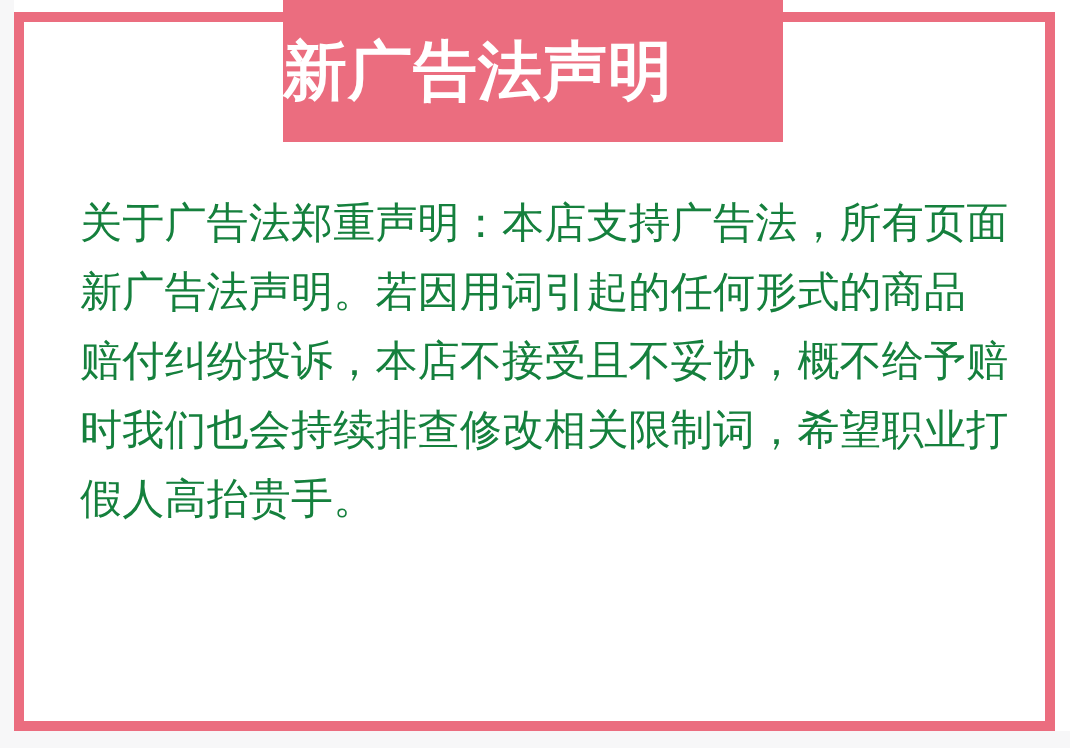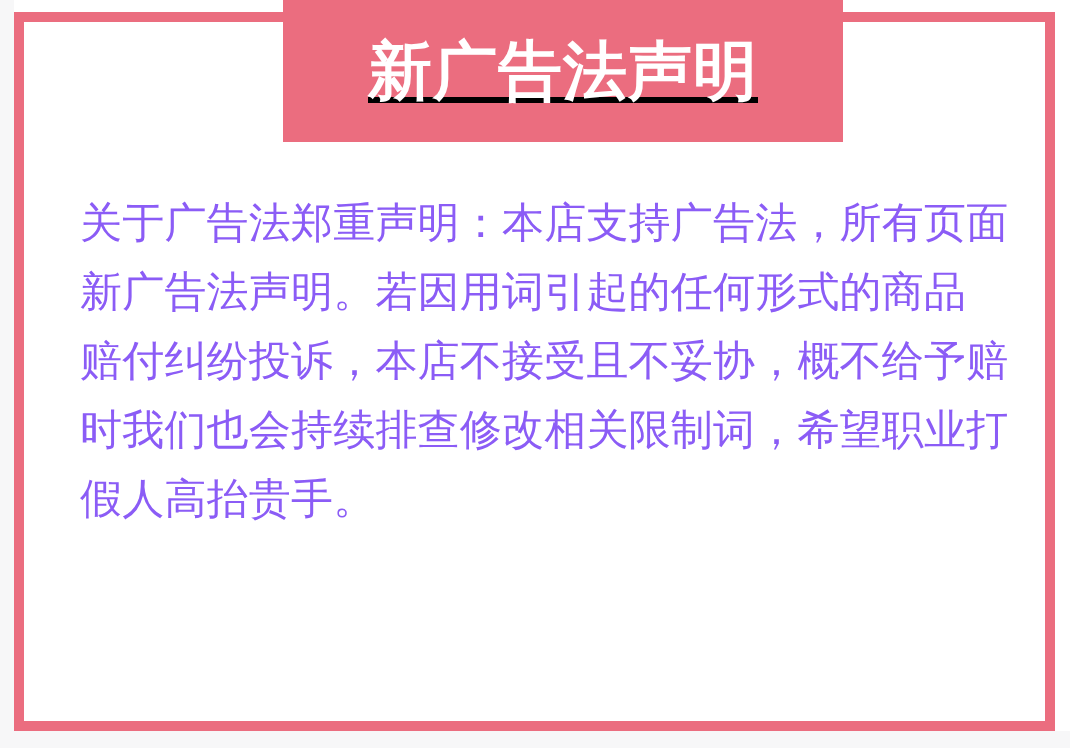--- a/index.html
+++ b/index.html
@@ -36,27 +36,26 @@
     top: 12px;
     width: 1021px;  
     height: 699px;  
     background: #ffffff;
     border: 10px solid #eb6d7f;
   }
   .title-banner {
     position: absolute;
     left: 283px;
     top: 0;
-    width: 560px;
+    width: 500px;
     height: 142px;
     background: #eb6d7f;
     display: flex;
     align-items: center;
-    justify-content: center;
-    text-decoration: underline;
+    justify-content: flex-start;
   }
   .title-banner .page-title {
     color: #ffffff;
     font-size: 64px;
     font-weight: bold;
     letter-spacing: 1px;
     line-height: 1;
     white-space: nowrap;
   }
   .statement-text {
@@ -76,21 +75,21 @@
 </style>
 </head>
 <body>
 
 <div class="page-gutter" style="background-color: rgb(247, 247, 248);"></div>
 
 <div class="page-bottom-strip" style="background-color: rgb(247, 247, 248);"></div>
 
 <div class="card-frame" style="border-color: rgb(235, 109, 127);"></div>
 
-<div class="statement-text" style="color: #8b5cf6;">
+<div class="statement-text" style="color: #15803d;">
   <div class="statement-line">关于广告法郑重声明：本店支持广告法，所有页面</div>
   <div class="statement-line">新广告法声明。若因用词引起的任何形式的商品</div>
   <div class="statement-line">赔付纠纷投诉，本店不接受且不妥协，概不给予赔</div>
   <div class="statement-line">时我们也会持续排查修改相关限制词，希望职业打</div>
   <div class="statement-line">假人高抬贵手。</div>
 </div>
 
 <div class="title-banner" style="background-color: rgb(235, 109, 127);">
   <div class="page-title" style="color: rgb(255, 255, 255);">新广告法声明</div>
 </div>

